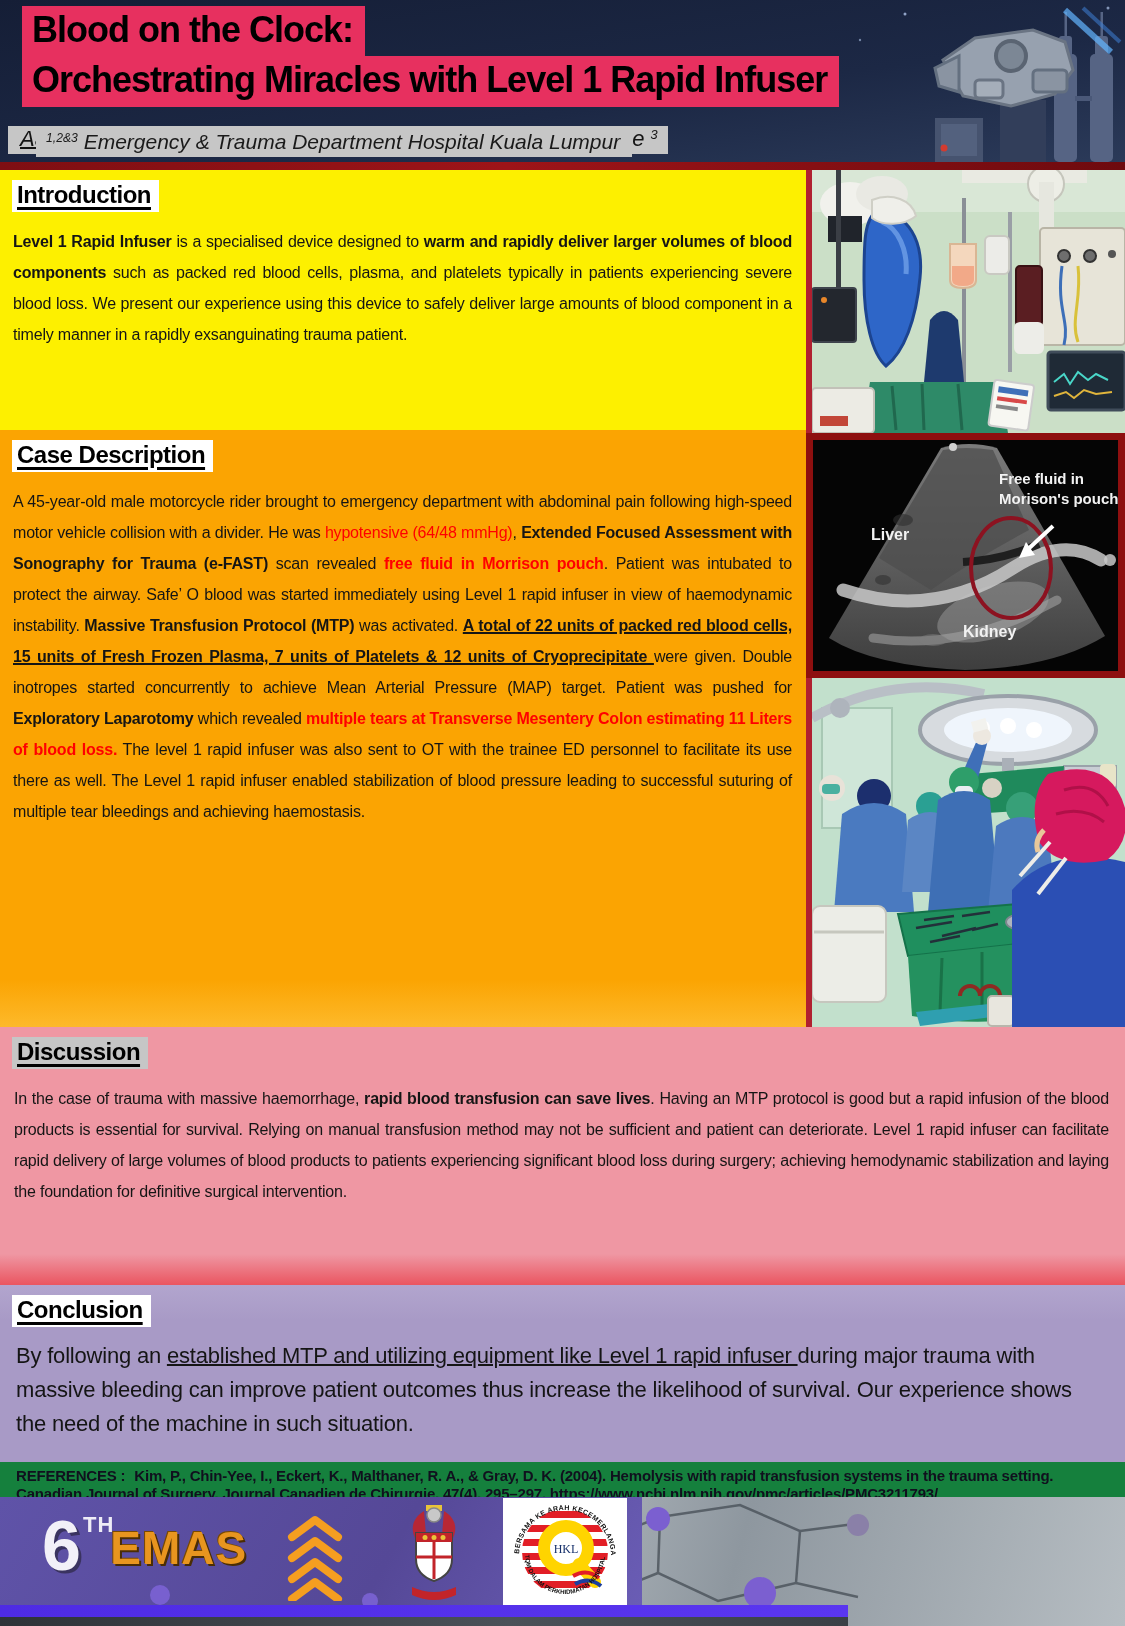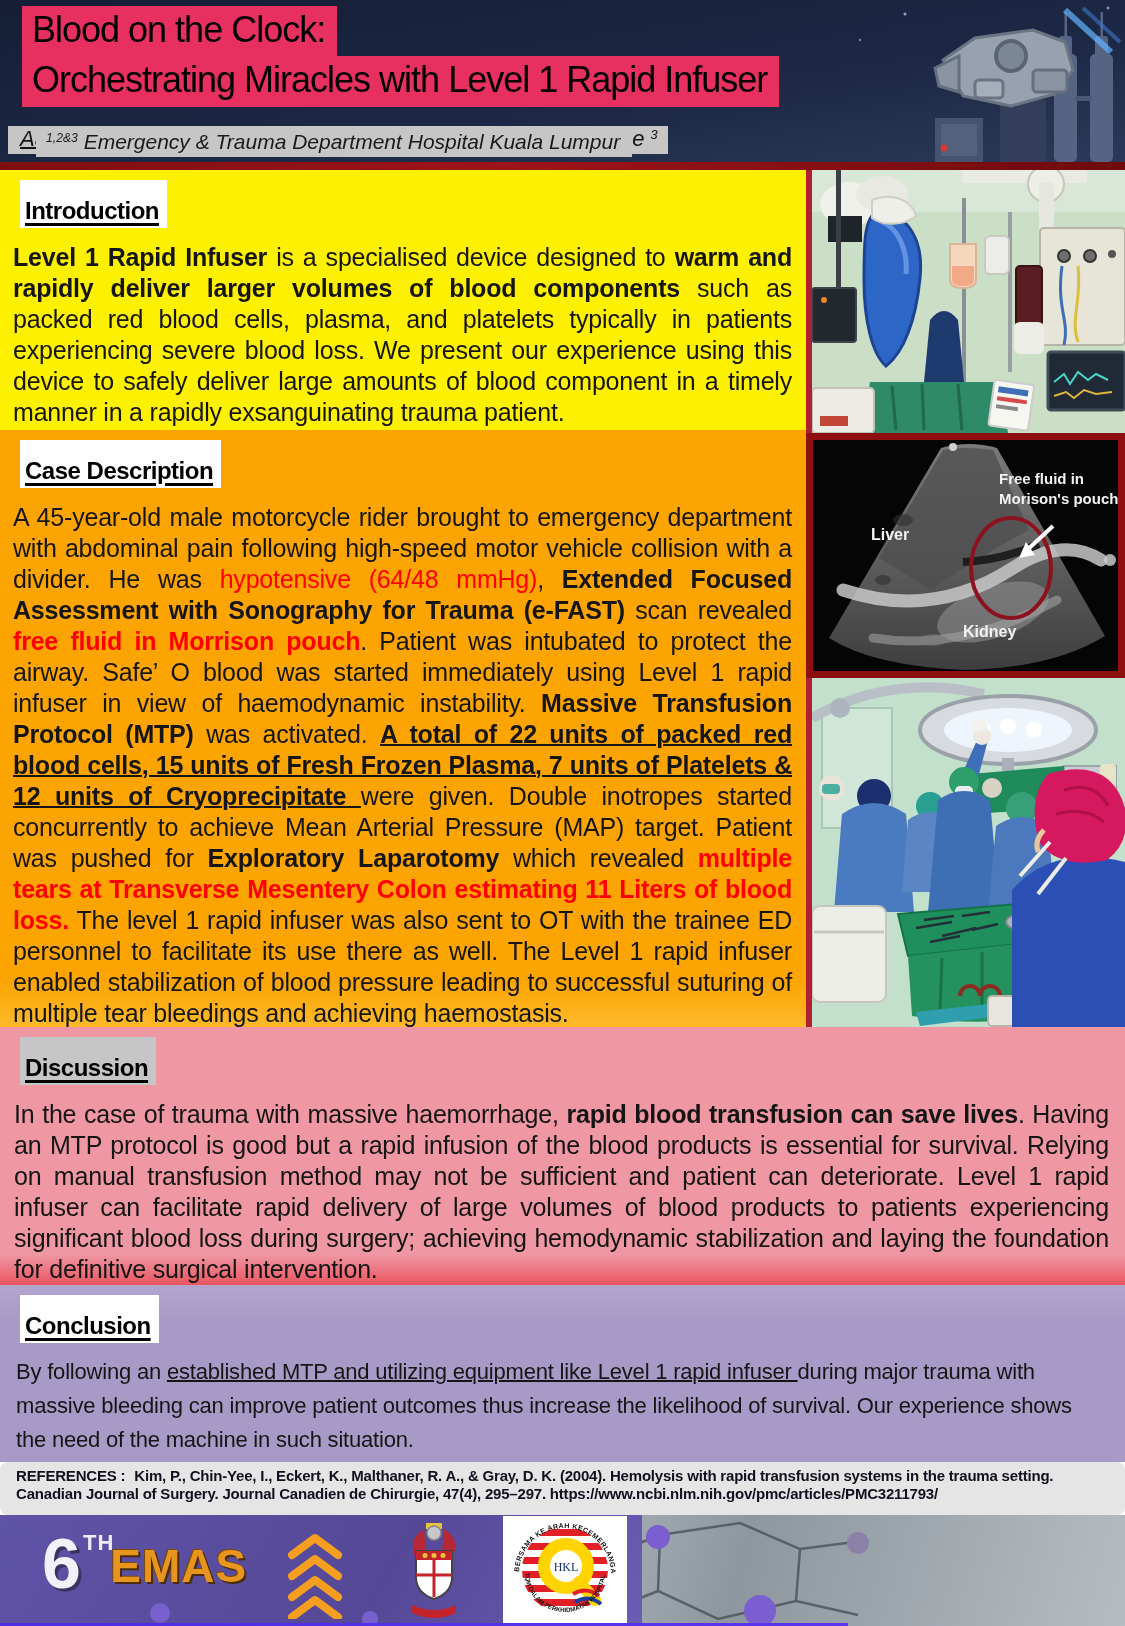--- a/index.html
+++ b/index.html
@@ -4,60 +4,60 @@
 <style>
   * { margin:0; padding:0; box-sizing:border-box; }
   html,body { background:#222; }
   body { font-family:"Liberation Sans", sans-serif; }
   .poster { position:relative; width:1125px; height:1626px; margin:0 auto; background:#fff; overflow:hidden; }
 
   
   .hdr { position:relative; width:100%; height:162px; background:#17203A; overflow:hidden; }
   .hdr-bg { position:absolute; inset:0; }
   .t1, .t2 { position:absolute; left:22px; display:inline-block; background:#E7305F; color:#000;
-             font-weight:400; font-size:36px; letter-spacing:-1px; padding:3px 12px 6px 10px; white-space:nowrap; }
+             font-weight:700; font-size:36px; letter-spacing:-1px; padding:3px 12px 6px 10px; white-space:nowrap; }
   .t1 { top:6px; }
   .t2 { top:56px; }
   .authors { position:absolute; left:8px; top:100px; background:#C6C6C6; color:#141414;
              font-style:italic; font-size:22px; padding:0 10px 2px 12px; white-space:nowrap;margin-top:26px; }
   .affil { position:absolute; left:36px; top:129px; background:#C6C6C6; color:#1A1A1A;
            font-style:italic; font-size:21px; padding:1px 12px 3px 10px; white-space:nowrap; }
   .red-divider { width:100%; height:8px; background:linear-gradient(90deg,#7E0E12,#9E1418 45%,#6E0A0E); }
 
   
   .main { display:flex; width:100%; height:857px; }
   .col-left { width:806px; }
   .col-right { width:319px; display:flex; flex-direction:column;border-radius:32px; }
   section { overflow:hidden; }
   .intro { height:260px; background:#FDF000; }
   .case  { height:597px; background:linear-gradient(#FBA402 92%, #FDB92A); }
   .chip { display:inline-block; background:#FFFFFF; color:#000; font-weight:700; font-size:24px;
-          letter-spacing:-0.5px; padding:17px 8px 3px 5px; margin:10px 0 2px 20px;
+          letter-spacing:-0.5px; padding:1px 8px 3px 5px; margin:10px 0 2px 12px;
           text-decoration:underline; text-decoration-thickness:3px; text-underline-offset:4px; }
   .discussion .chip { background:#C6C6C6; }
-  .bodytext { margin:12px 14px 0 13px; font-size:25px; line-height:31px; color:#151515;
+  .bodytext { margin:12px 14px 0 13px; font-size:16px; line-height:31px; color:#151515;
               text-align:justify; letter-spacing:-0.2px; }
   .b { font-weight:700; }
   .r { color:#FF0000; }
   .u { text-decoration:underline; text-decoration-thickness:2px; }
   .sup { font-size:0.58em; position:relative; top:-0.55em; }
 
   
   .photo1 { height:263px; border-left:6px solid #B02030; }
   .usframe { height:245px; border:7px solid #8E0F0F; background:#050505; }
   .photo2 { height:349px; border-left:6px solid #B02030; }
   figure svg { display:block; }
   .uslabel { font-family:"Liberation Sans",sans-serif; font-weight:700; fill:#F2F2F2; }
 
   
   .discussion { height:258px; background:linear-gradient(#EF97A3 88%, #EA5560); }
   .discussion .bodytext { margin:12px 16px 0 14px; }
   .conclusion { height:177px; background:linear-gradient(#B2A5CE, #A89AC6 20%); }
   .conclusion .bodytext { text-align:left; font-size:22px; line-height:34px; margin:10px 18px 0 16px; }
-  .refs { height:53px; background:#e5e5e5; padding:5px 16px 0 16px;border-radius:8px; }
+  .refs { height:35px; background:#15803d; padding:5px 16px 0 16px; }
   .refp { font-size:15px; font-weight:700; line-height:18px; color:#10101E; letter-spacing:-0.2px; }
   .ref-label { margin-right:9px; }
 
   
   .footer { position:relative; width:100%; height:129px; overflow:hidden;
             background:linear-gradient(105deg,#99A1A8,#C6CCD0 35%,#8E979F 65%,#B6BDC2); }
   .f-hexnet { position:absolute; left:600px; top:0; }
   .f-purple { position:absolute; left:0; top:0; width:642px; height:110px;
               background:linear-gradient(120deg,#5F53A8,#554897 60%,#6A5DB5); }
   .f-indigo { position:absolute; left:0; top:108px; width:848px; height:12px;

